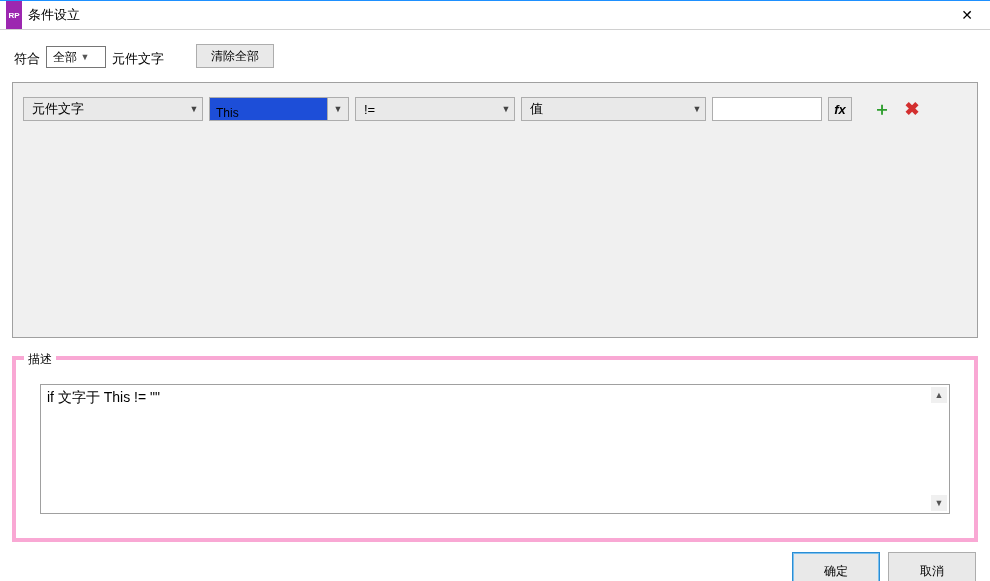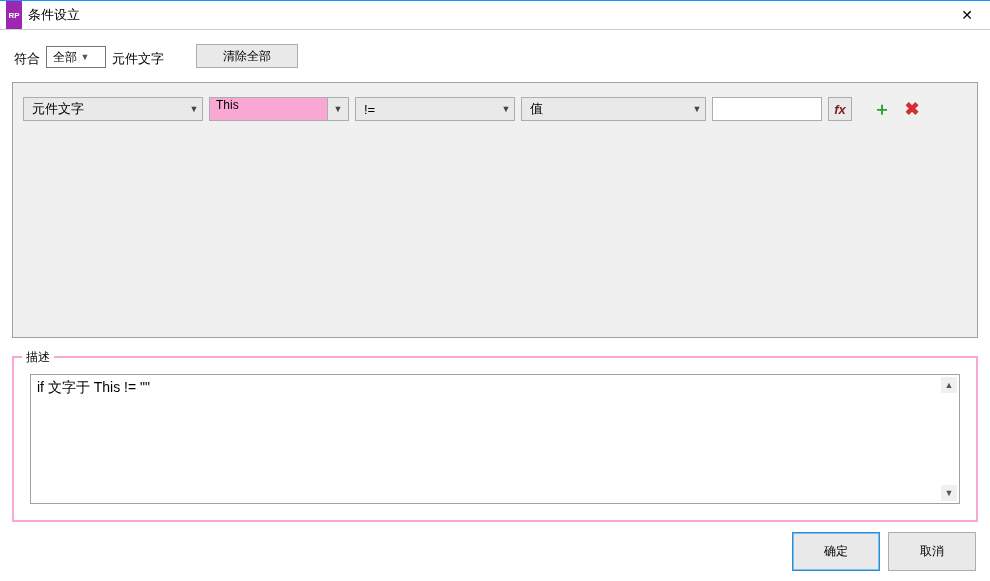--- a/index.html
+++ b/index.html
@@ -64,21 +64,21 @@
   .combo .arrow {
     width: 16px;
     text-align: center;
     color: #555;
     font-size: 9px;
   }
   .btn {
     border: 1px solid #adadad;
     background: #e9e9e9;
     height: 24px;
-    padding: 0 26px;
+    padding: 0 14px;
     display: inline-flex;
     align-items: center;
     justify-content: center;
     cursor: pointer;
     font-size: 12px;
   }
 
   .cond-area {
     margin: 6px 12px 16px 12px;
     border: 1px solid #a0a0a0;
@@ -112,24 +112,24 @@
     font-size: 9px;
     color: #444;
   }
   .dd-split {
     display: flex;
     height: 24px;
   }
   .dd-split .tx {
     border: 1px solid #adadad;
     border-right: none;
-    background: #f9a8d4;
+    background: #1d4ed8;
     padding: 0 6px;
     display: flex;
-    align-items: flex-start;
+    align-items: flex-end;
     flex: 1;
   }
   .dd-split .ar {
     border: 1px solid #adadad;
     background: #e9e9e9;
     width: 22px;
     display: flex;
     align-items: center;
     justify-content: center;
     font-size: 9px;
@@ -145,39 +145,39 @@
   .fx {
     width: 24px; height: 24px;
     border: 1px solid #adadad;
     background: #e9e9e9;
     display: flex;
     align-items: center;
     justify-content: center;
     font-style: italic;
     font-weight: bold;
     font-size: 13px;
-    color: #7f1d1d;
+    color: #000000;
     cursor: pointer;
   }
   .plus-icon, .x-icon {
     width: 24px; height: 24px;
     display: flex;
     align-items: center;
     justify-content: center;
     font-size: 18px;
     font-weight: bold;
     cursor: pointer;
   }
   .plus-icon { color: #2e9e2e; }
   .x-icon { color: #d32f2f; }
 
   .desc-fieldset {
     margin: 18px 12px 0 12px;
-    border: 2px solid #f9a8d4;
-    padding: 4px;
+    border: 4px solid #f9a8d4;
+    padding: 12px;
     position: relative;
   }
   .desc-legend {
     position: absolute;
     top: -9px;
     left: 8px;
     background: #fff;
     padding: 0 4px;
     font-size: 12px;
   }

